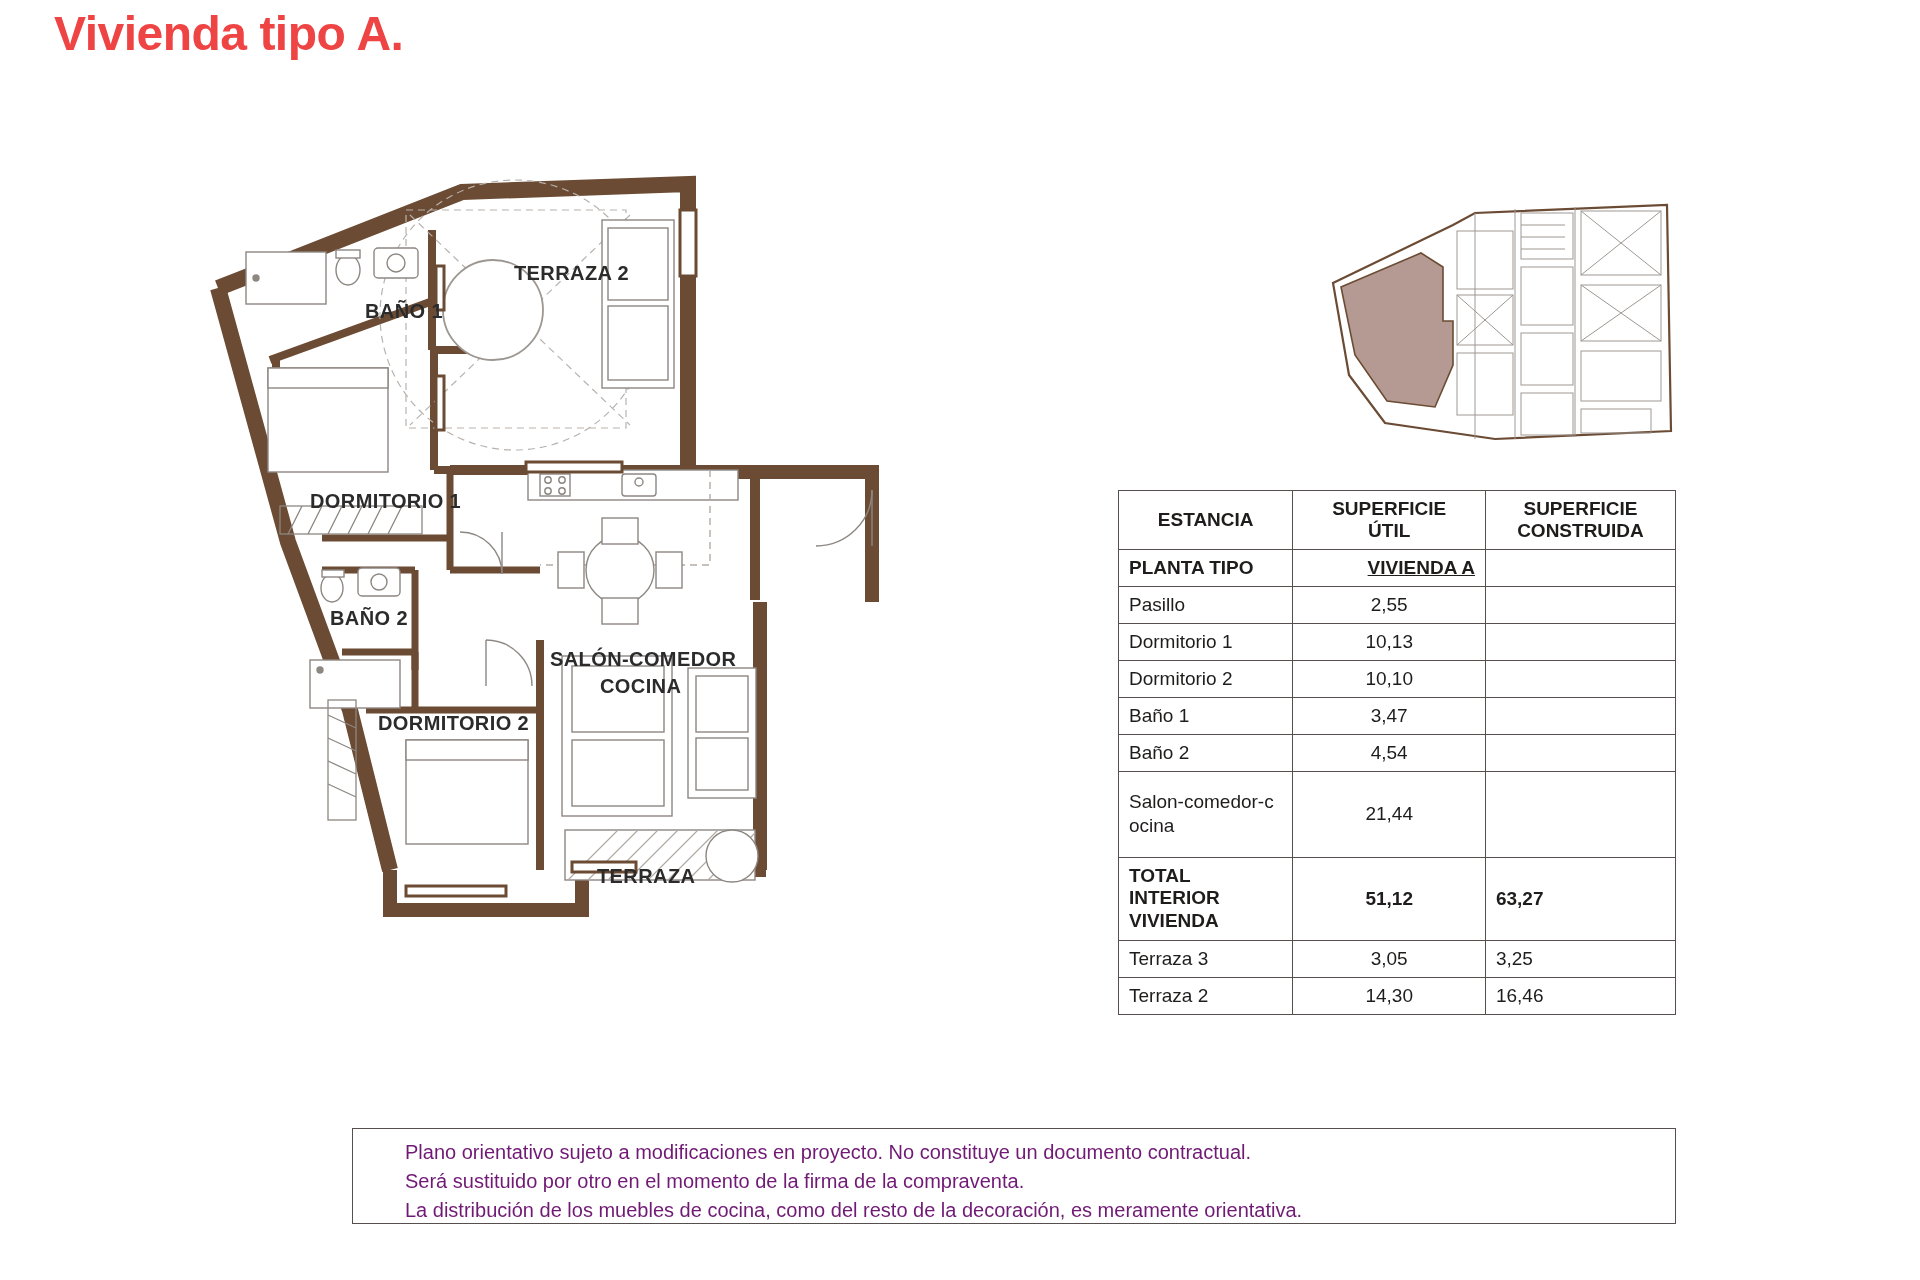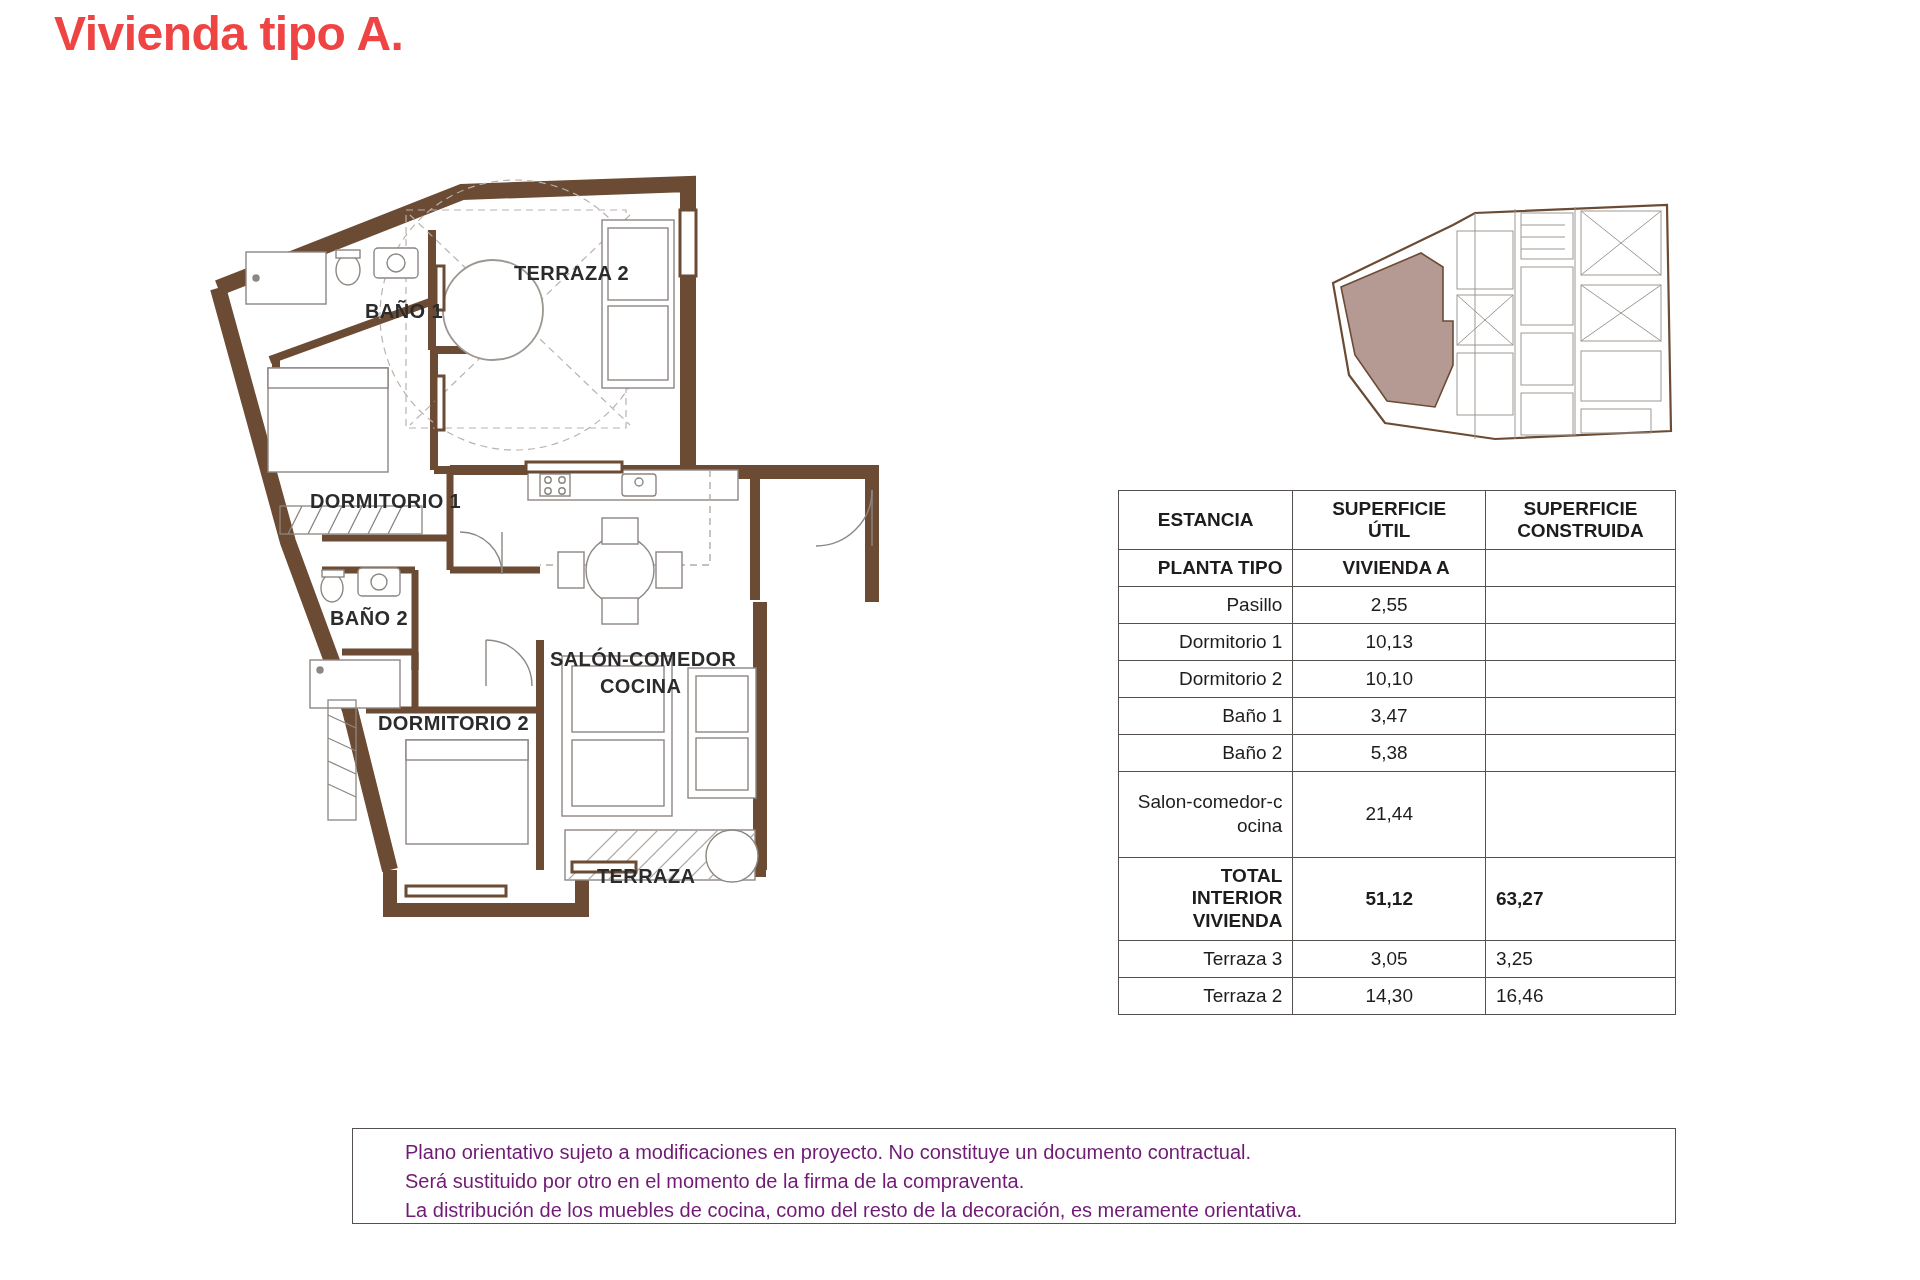--- a/index.html
+++ b/index.html
@@ -71,26 +71,26 @@
     color: #1f1d1c;
     font-weight: normal;
     background: #fff;
   }
   #surface-table th {
     font-weight: bold;
     text-align: center;
     line-height: 1.15;
     font-size: 19px;
   }
-  #surface-table td.col-name { width: 182px; text-align: right; }
+  #surface-table td.col-name { width: 182px; text-align: left; }
   #surface-table td.col-util { width: 186px; text-align: center; }
   #surface-table td.col-constr { width: 190px; text-align: left; }
   #surface-table tr.bold td { font-weight: bold; }
   #surface-table td.section-name { font-weight: bold; }
-  #surface-table td.section-val { font-weight: bold; text-align: center; padding-left: 24px; }
+  #surface-table td.section-val { font-weight: bold; text-align: right; padding-left: 24px; text-decoration: underline; }
   
   #disclaimer {
     position: absolute;
     left: 352px;
     top: 1128px;
     width: 1324px;
     height: 96px;
     border: 1.5px solid #55504d;
     box-sizing: border-box;
     padding: 9px 0 0 52px;
@@ -325,21 +325,21 @@
         <td class="col-util">10,10</td>
         <td class="col-constr"></td>
       </tr>
       <tr>
         <td class="col-name">Baño 1</td>
         <td class="col-util">3,47</td>
         <td class="col-constr"></td>
       </tr>
       <tr>
         <td class="col-name">Baño 2</td>
-        <td class="col-util">5,38</td>
+        <td class="col-util">4,54</td>
         <td class="col-constr"></td>
       </tr>
       <tr style="height:86px;">
         <td class="col-name" style="word-break:break-all; line-height:1.25;">Salon-comedor-cocina</td>
         <td class="col-util">21,44</td>
         <td class="col-constr"></td>
       </tr>
       <tr class="bold">
         <td class="col-name" style="line-height:1.2;">TOTAL INTERIOR VIVIENDA</td>
         <td class="col-util">51,12</td>

